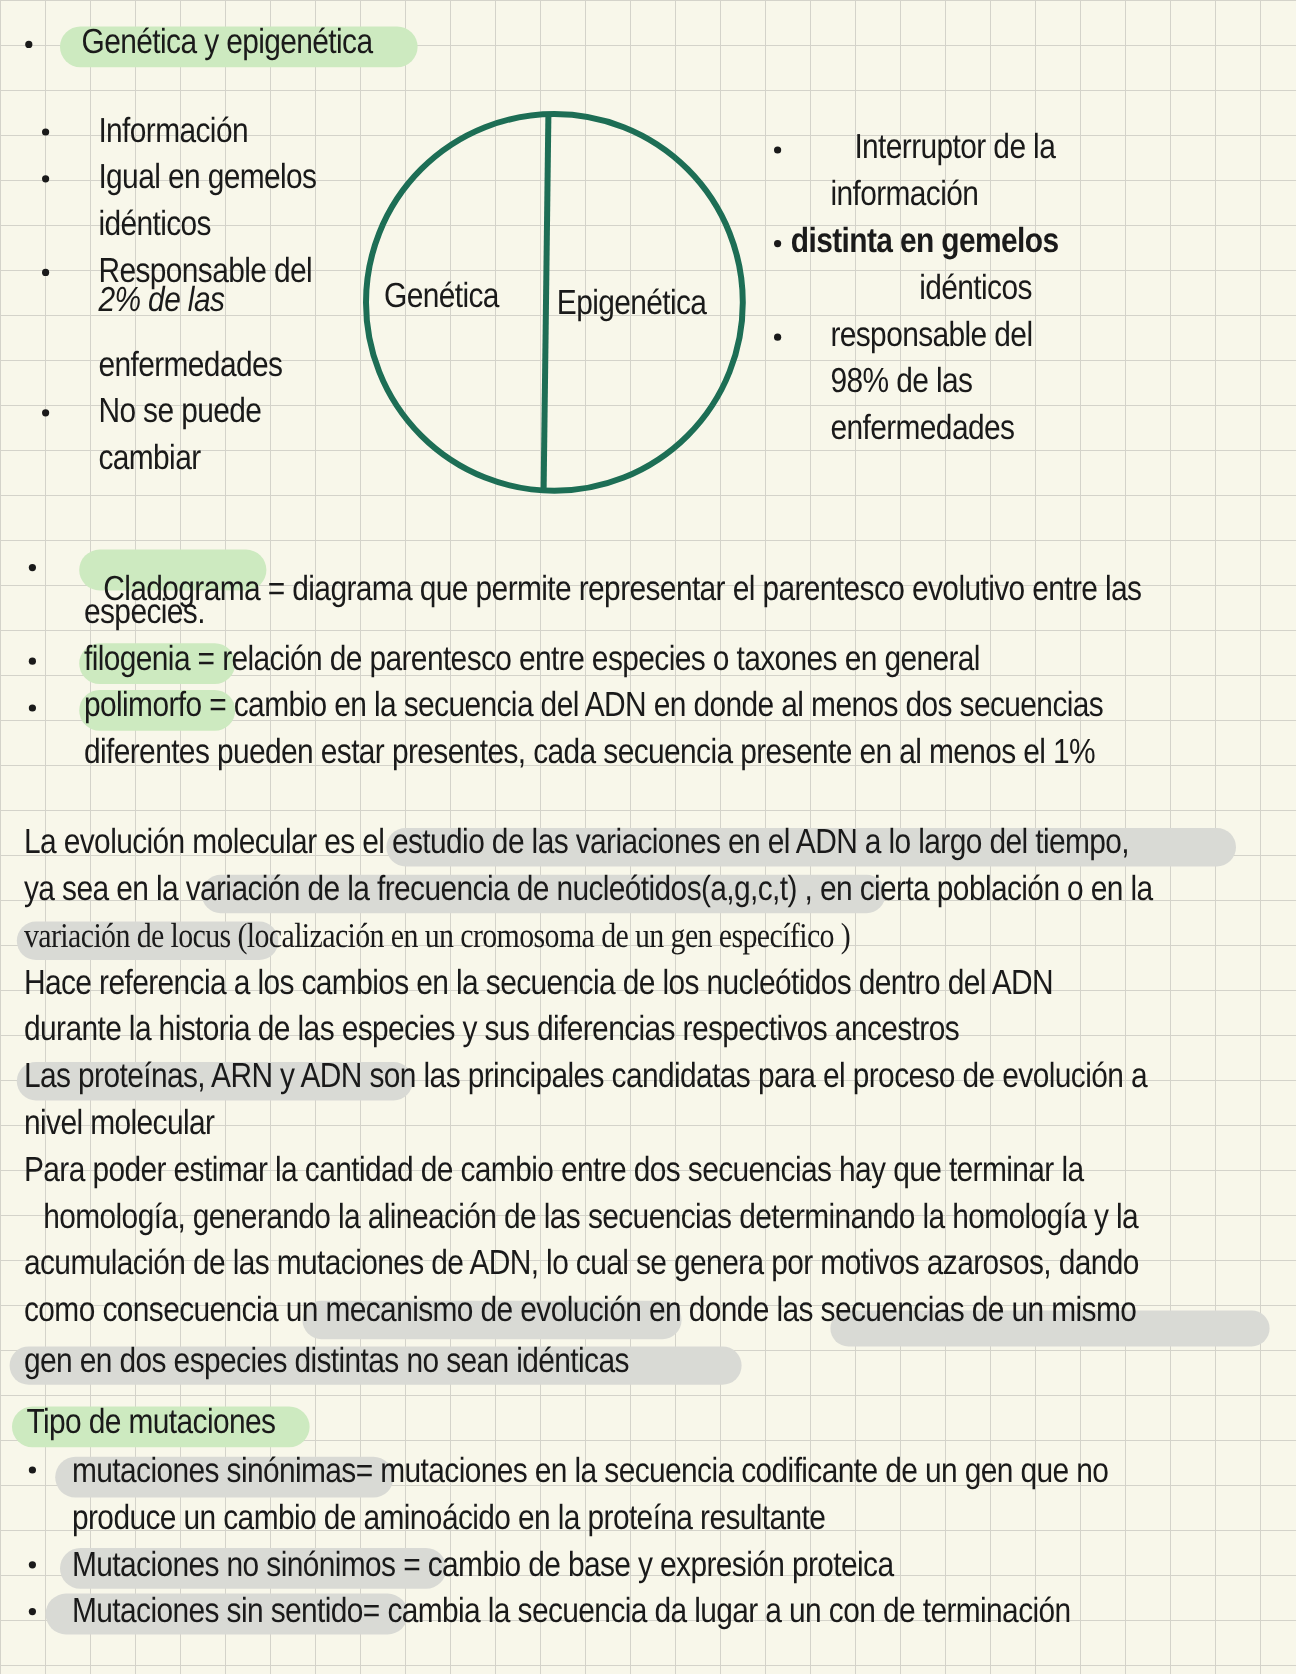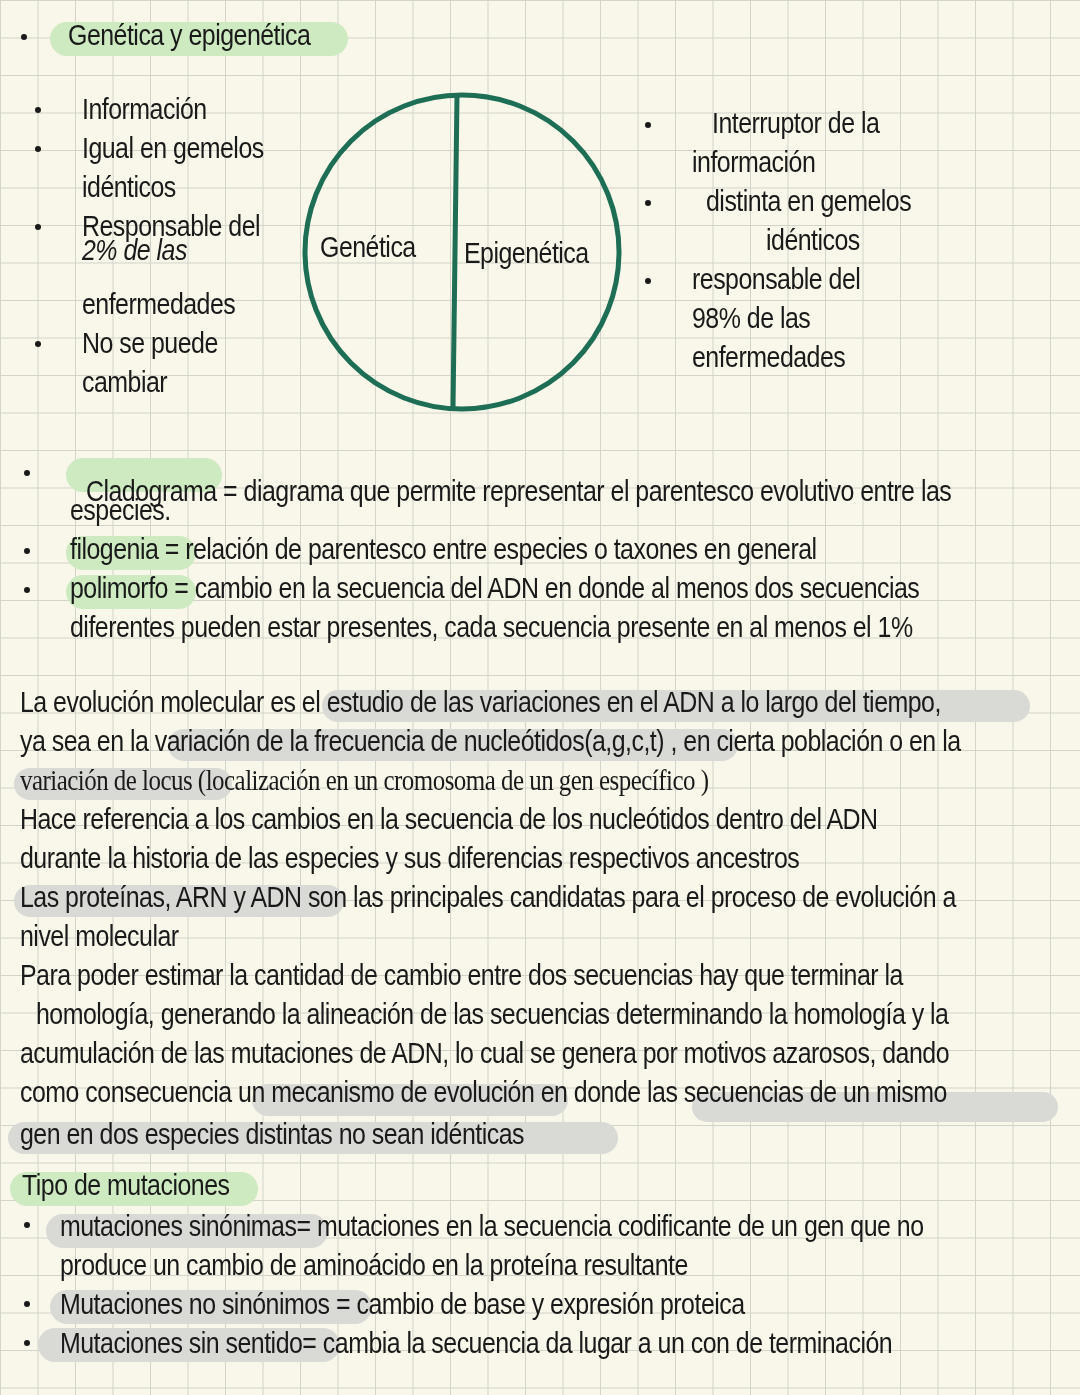--- a/index.html
+++ b/index.html
@@ -53,21 +53,21 @@
 </svg>
 <div class="layer txt" style="left:320px; top:228px;"><span class="cond">Genética</span></div>
 <div class="layer txt" style="left:464px; top:234px;"><span class="cond">Epigenética</span></div>
 
 <div>
   <div class="bullet" style="left:645px; top:122px;"></div>
   <div class="bullet" style="left:645px; top:200px;"></div>
   <div class="bullet" style="left:645px; top:278px;"></div>
   <div class="layer txt" style="left:692px; top:104px;margin-left:20px;"><span class="cond">Interruptor de la</span></div>
   <div class="layer txt" style="left:692px; top:143px;"><span class="cond">información</span></div>
-  <div class="layer txt" style="left:706px; top:182px;"><span class="cond">distinta en gemelos</span></div>
+  <div class="layer txt" style="left:659px; top:182px;font-weight:bold;"><span class="cond">distinta en gemelos</span></div>
   <div class="layer txt" style="left:766px; top:221px;"><span class="cond">idénticos</span></div>
   <div class="layer txt" style="left:692px; top:260px;"><span class="cond">responsable del</span></div>
   <div class="layer txt" style="left:692px; top:299px;"><span class="cond">98% de las</span></div>
   <div class="layer txt" style="left:692px; top:338px;"><span class="cond">enfermedades</span></div>
 </div>
 
 <div>
   <div class="bullet" style="left:24px; top:470px;"></div>
   <div class="bullet" style="left:24px; top:548px;"></div>
   <div class="bullet" style="left:24px; top:587px;"></div>

